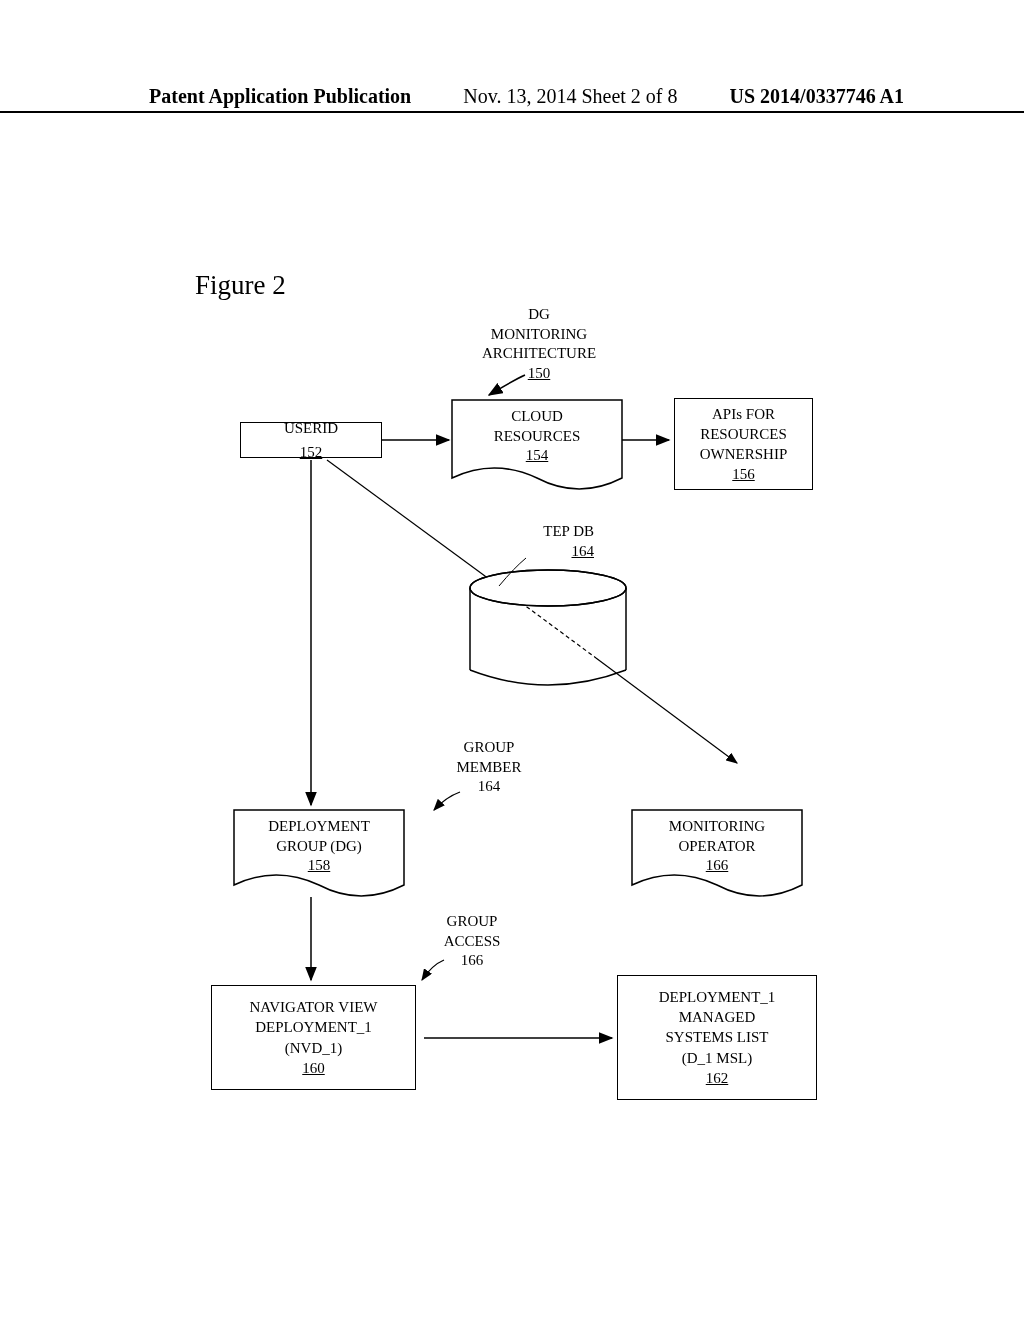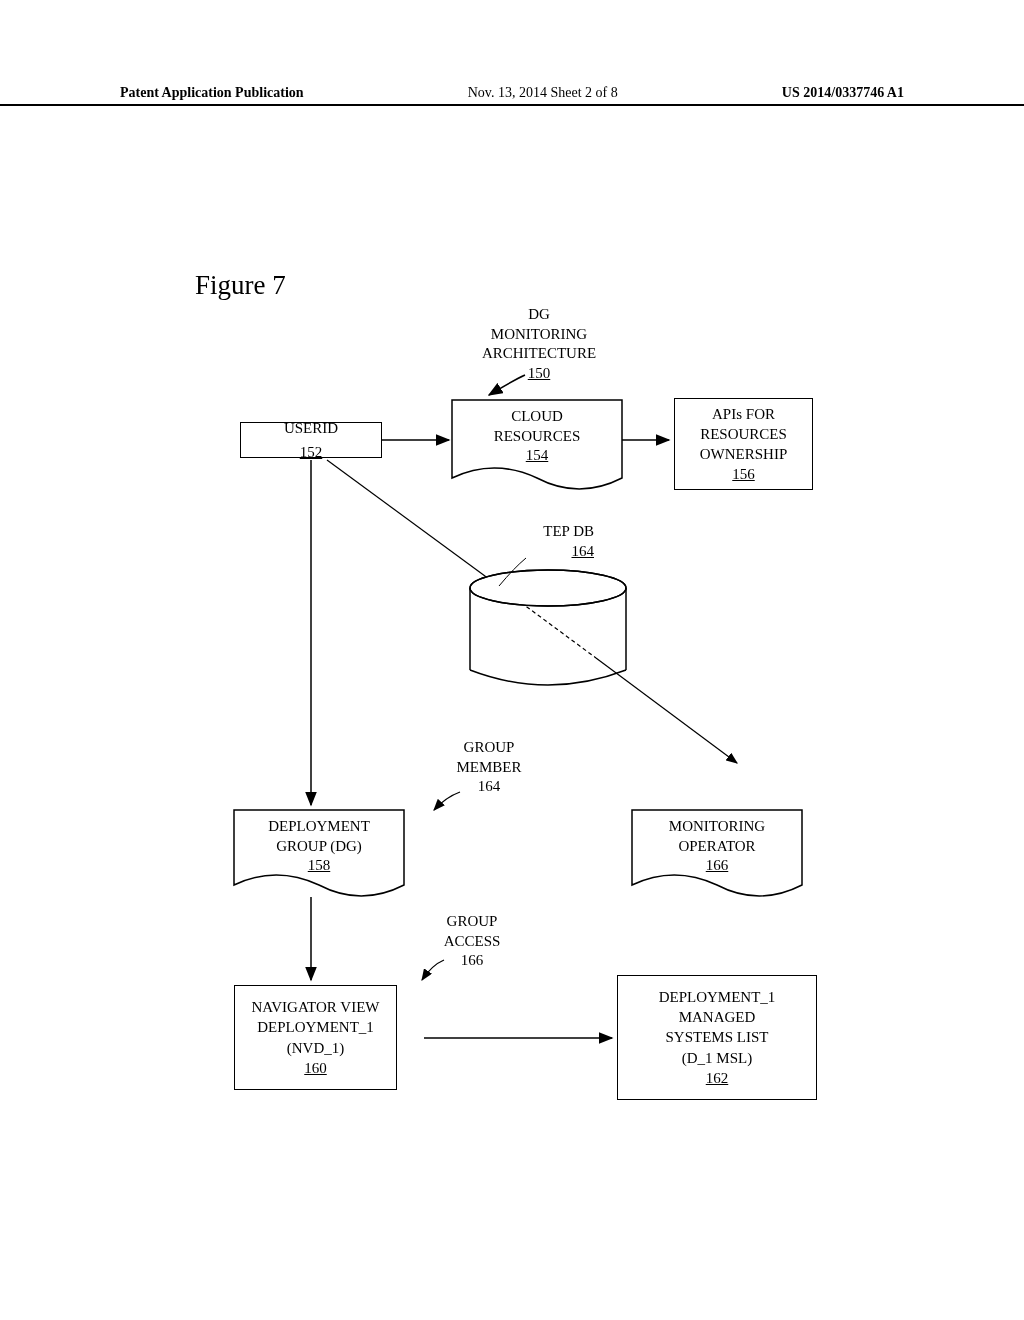--- a/index.html
+++ b/index.html
@@ -19,21 +19,22 @@
       top: 85px;
       left: 0;
       width: 1024px;
       border-bottom: 2px solid black;
       padding-bottom: 3px;
     }
     .header-row {
       display: flex;
       justify-content: space-between;
       padding: 0 120px 0 120px;
-      font-size: 14px;
+      font-size: 20px;
+      margin-left: 29px;
     }
     .figure-title {
       position: absolute;
       top: 270px;
       left: 195px;
       font-size: 27px;
       font-family: "Times New Roman", serif;
     }
     .diagram {
       position: absolute;
@@ -78,21 +79,21 @@
 <body>
 
 <div class="header">
   <div class="header-row">
     <span style="font-weight:bold">Patent Application Publication</span>
     <span>Nov. 13, 2014  Sheet 2 of 8</span>
     <span style="font-weight:bold">US 2014/0337746 A1</span>
   </div>
 </div>
 
-<div class="figure-title">Figure 7</div>
+<div class="figure-title">Figure 2</div>
 
 <div class="diagram">
 
   <svg class="full">
     <defs>
       <marker id="arrowhead" markerWidth="10" markerHeight="8" refX="9" refY="4" orient="auto">
         <polygon points="0 0, 10 4, 0 8" fill="black"></polygon>
       </marker>
     </defs>
 
@@ -179,21 +180,21 @@
     <span>OPERATOR</span><br>
     <span class="ref-num">166</span>
   </div>
 
   <div class="label" style="left:398px; top:612px; width:100px;">
     <span>GROUP</span><br>
     <span>ACCESS</span><br>
     <span>166</span>
   </div>
 
-  <div class="box" style="left:210px; top:685px; width:163px; height:105px;">
+  <div class="box" style="left:187px; top:685px; width:205px; height:105px;">
     <span>NAVIGATOR VIEW</span>
     <span>DEPLOYMENT_1</span>
     <span>(NVD_1)</span>
     <span class="ref-num">160</span>
   </div>
 
   <div class="box" style="left:593px; top:675px; width:200px; height:125px;">
     <span>DEPLOYMENT_1</span>
     <span>MANAGED</span>
     <span>SYSTEMS LIST</span>

